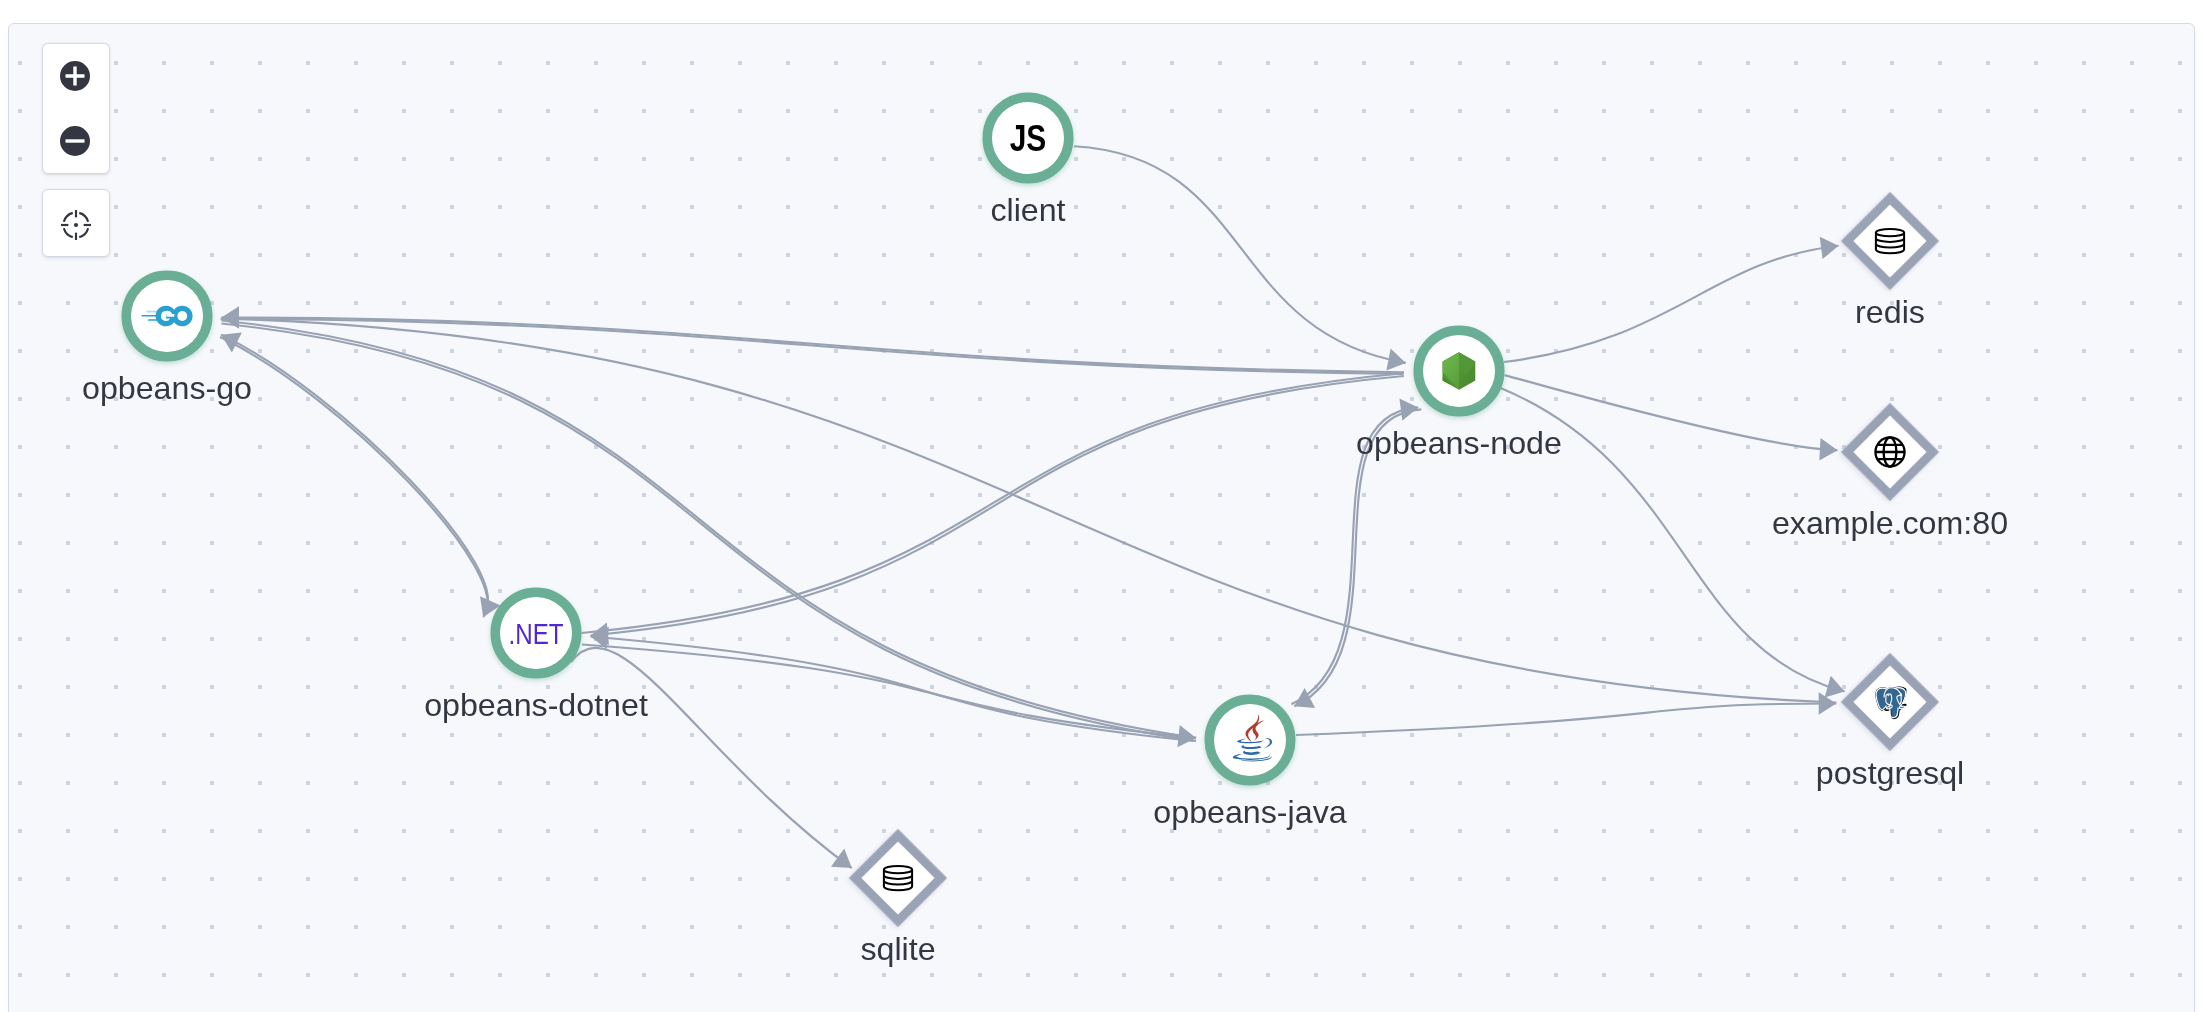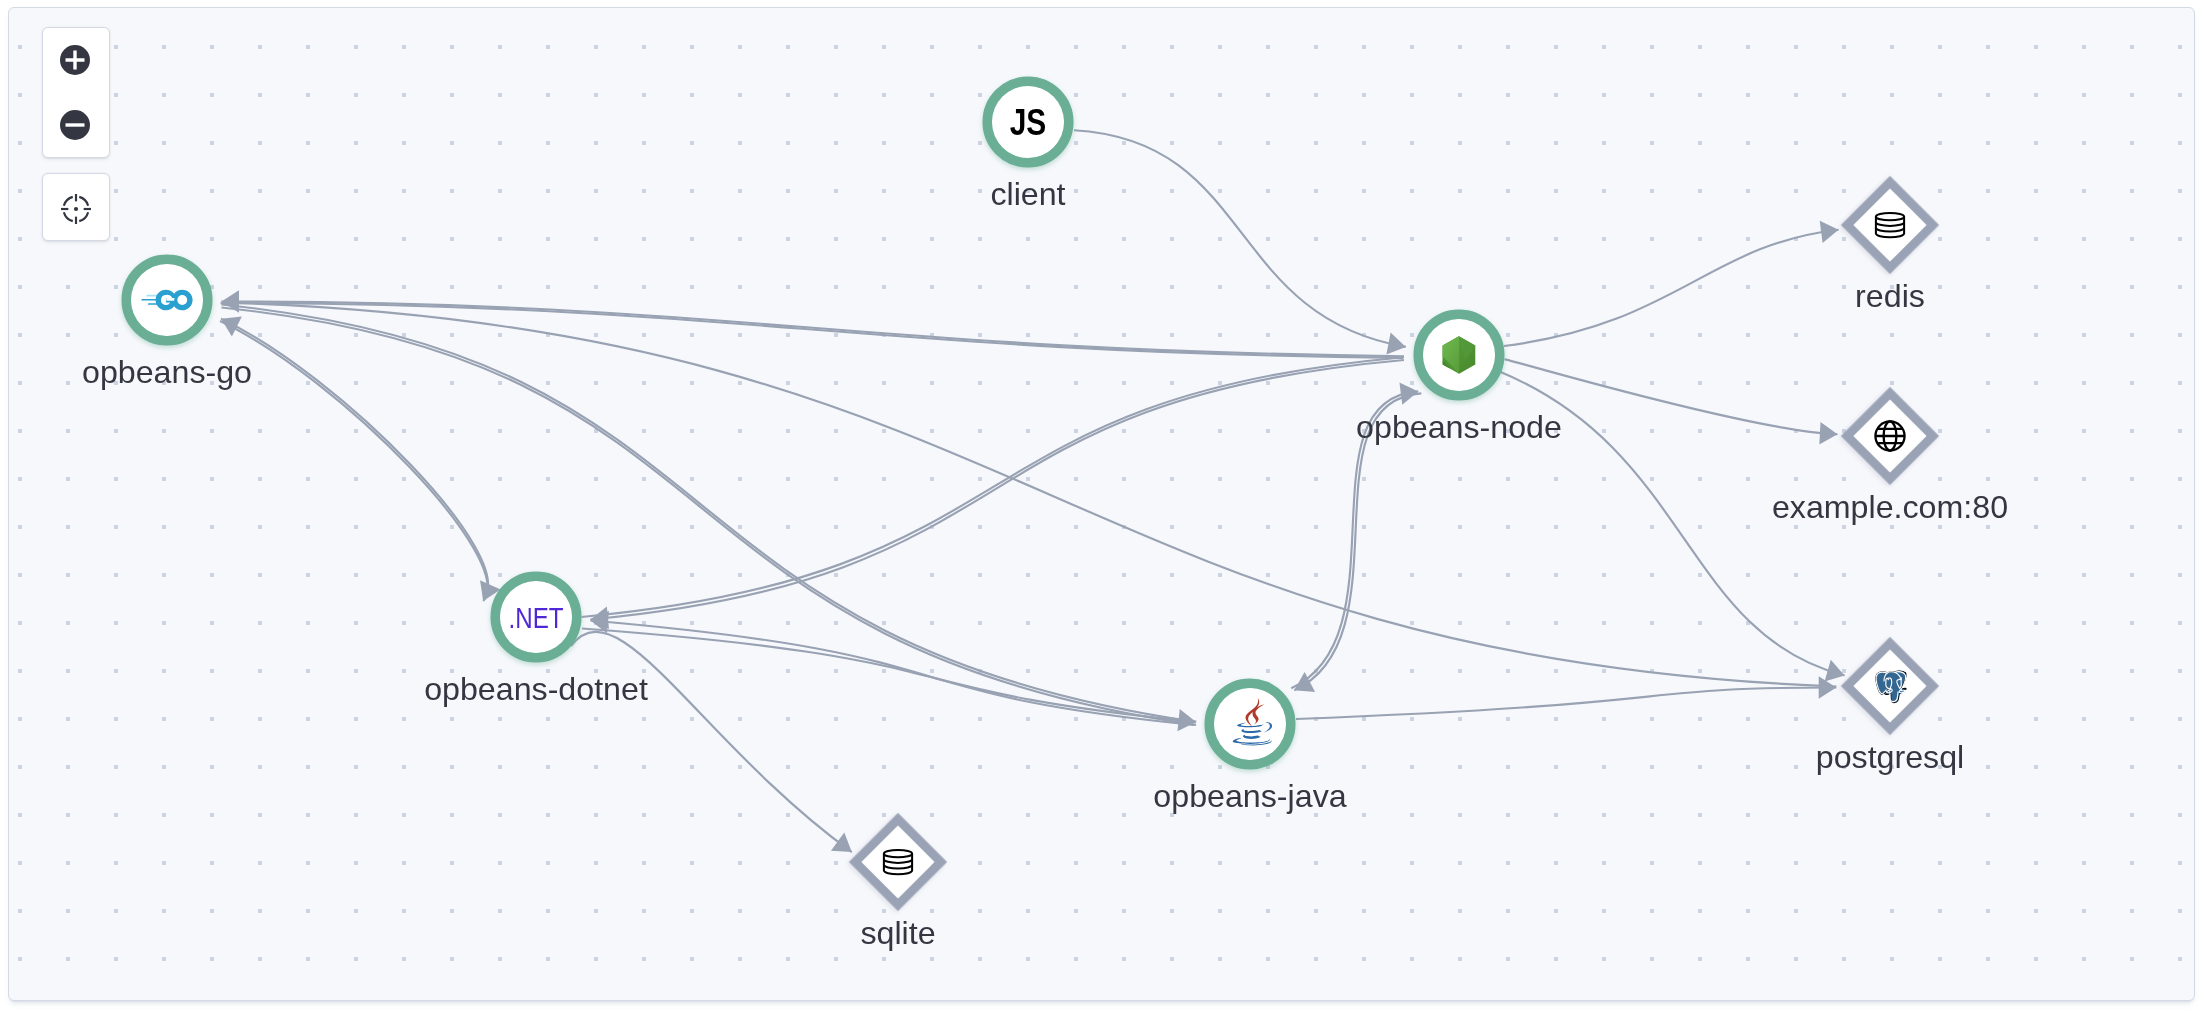--- a/index.html
+++ b/index.html
@@ -1,18 +1,18 @@
 <!DOCTYPE html>
 <html><head>
 <meta charset="utf-8">
 <title>Service map</title>
 <style>
   html,body{margin:0;padding:0;background:#ffffff;width:2202px;height:1012px;overflow:hidden;}
   body{font-family:"Liberation Sans",sans-serif;}
-  #root{position:absolute;left:0;top:0;width:2202px;height:872px;}
+  #root{position:absolute;left:0;top:16px;width:2202px;height:872px;}
   .canvas{position:absolute;left:8px;top:7px;width:2187px;height:994px;
      background-color:#f7f8fc;
      border:1px solid #d3dae6;border-radius:6px;box-sizing:border-box;overflow:hidden;
      box-shadow:0 2px 2px -1px rgba(152,162,179,0.20), 0 5px 6px -3px rgba(152,162,179,0.28);}
   .dots{position:absolute;left:0;top:0;right:0;bottom:0;}
   svg.graph{position:absolute;left:0;top:0;width:2202px;height:1012px;overflow:visible;}
   .ctrl{position:absolute;background:#fff;border:1px solid #d3dae6;border-radius:6px;
         box-shadow:0 .7px 1.4px rgba(0,0,0,.07),0 1.9px 4px rgba(0,0,0,.05);}
   #zoomPanel{left:42px;top:27px;width:66px;height:129px;}
   #centerPanel{left:42px;top:173px;width:66px;height:66px;}

